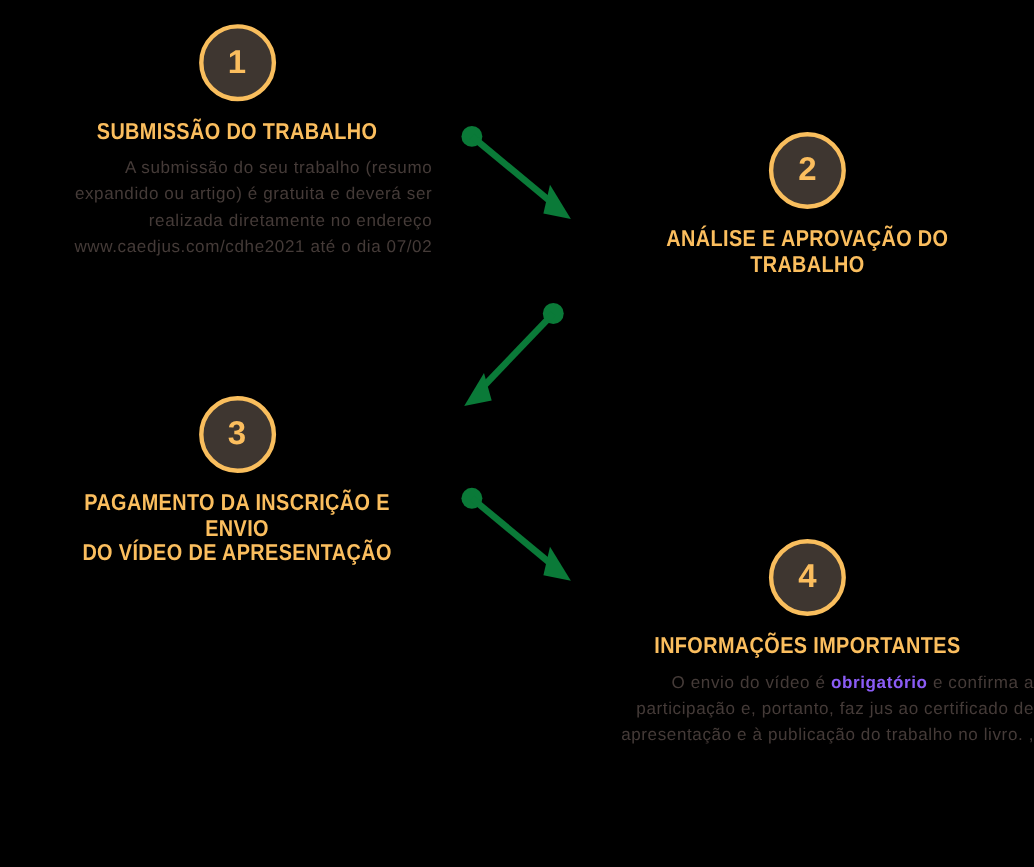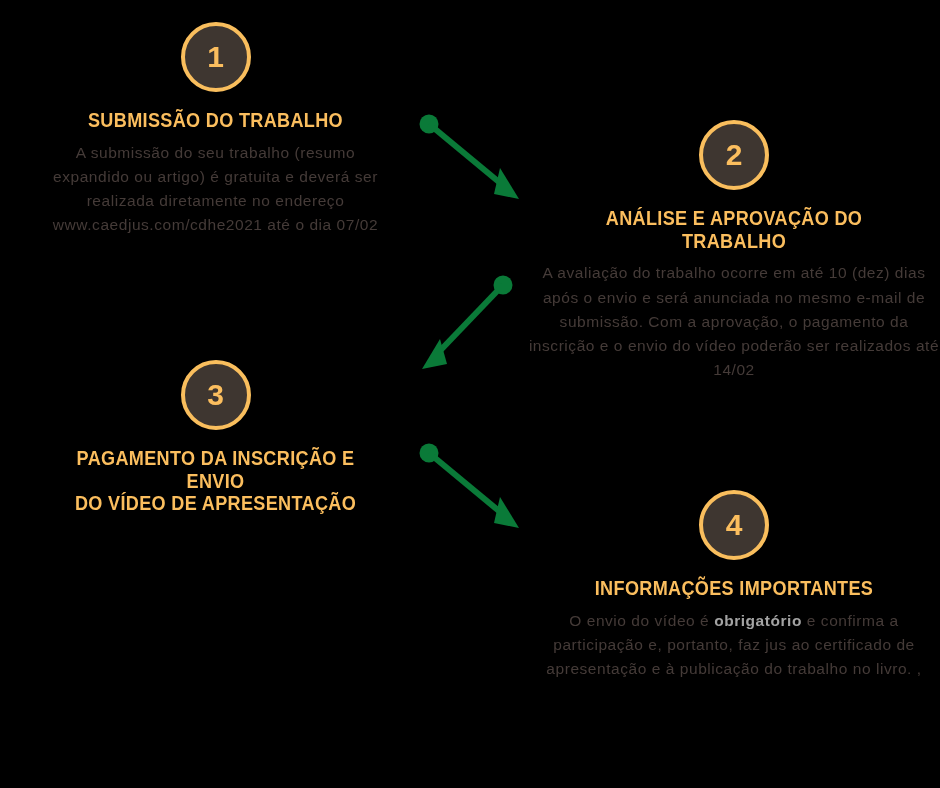--- a/index.html
+++ b/index.html
@@ -61,25 +61,25 @@
     white-space: pre-line;
     margin-top: 17px;
   }
 
   .step-body {
     color: #453B38;
     font-family: "Liberation Sans", sans-serif;
     font-size: 15.5px;
     line-height: 1.56;
     letter-spacing: 0.55px;
-    text-align: center;
+    text-align: right;
     margin-top: 9px;
   }
   .step-body b {
-    color: #a3a3a3;
+    color: #8b5cf6;
     font-weight: bold;
   }
 
   
   #step-1 { left: 38px;  top: 22px;  width: 355px; }
   #step-2 { left: 528px; top: 120px; width: 412px; }
   #step-3 { left: 38px;  top: 360px; width: 355px; }
   #step-4 { left: 528px; top: 490px; width: 412px; }
 
   #step-1 .step-title { font-size: 21px; }
@@ -133,21 +133,20 @@
     <div class="step-body">A submissão do seu trabalho (resumo expandido ou artigo) é gratuita e deverá ser realizada diretamente no endereço www.caedjus.com/cdhe2021 até o dia 07/02</div>
   </div>
 
   <div class="step" id="step-2">
     <div class="badge-wrap">
       <div class="badge">
         <span class="badge-num">2</span>
       </div>
     </div>
     <div class="step-title">ANÁLISE E APROVAÇÃO DO TRABALHO</div>
-    <div class="step-body">A avaliação do trabalho ocorre em até 10 (dez) dias após o envio e será anunciada no mesmo e-mail de submissão. Com a aprovação, o pagamento da inscrição e o envio do vídeo poderão ser realizados até 14/02</div>
   </div>
 
   <div class="step" id="step-3">
     <div class="badge-wrap">
       <div class="badge">
         <span class="badge-num">3</span>
       </div>
     </div>
     <div class="step-title">PAGAMENTO DA INSCRIÇÃO E ENVIO
 DO VÍDEO DE APRESENTAÇÃO</div>

